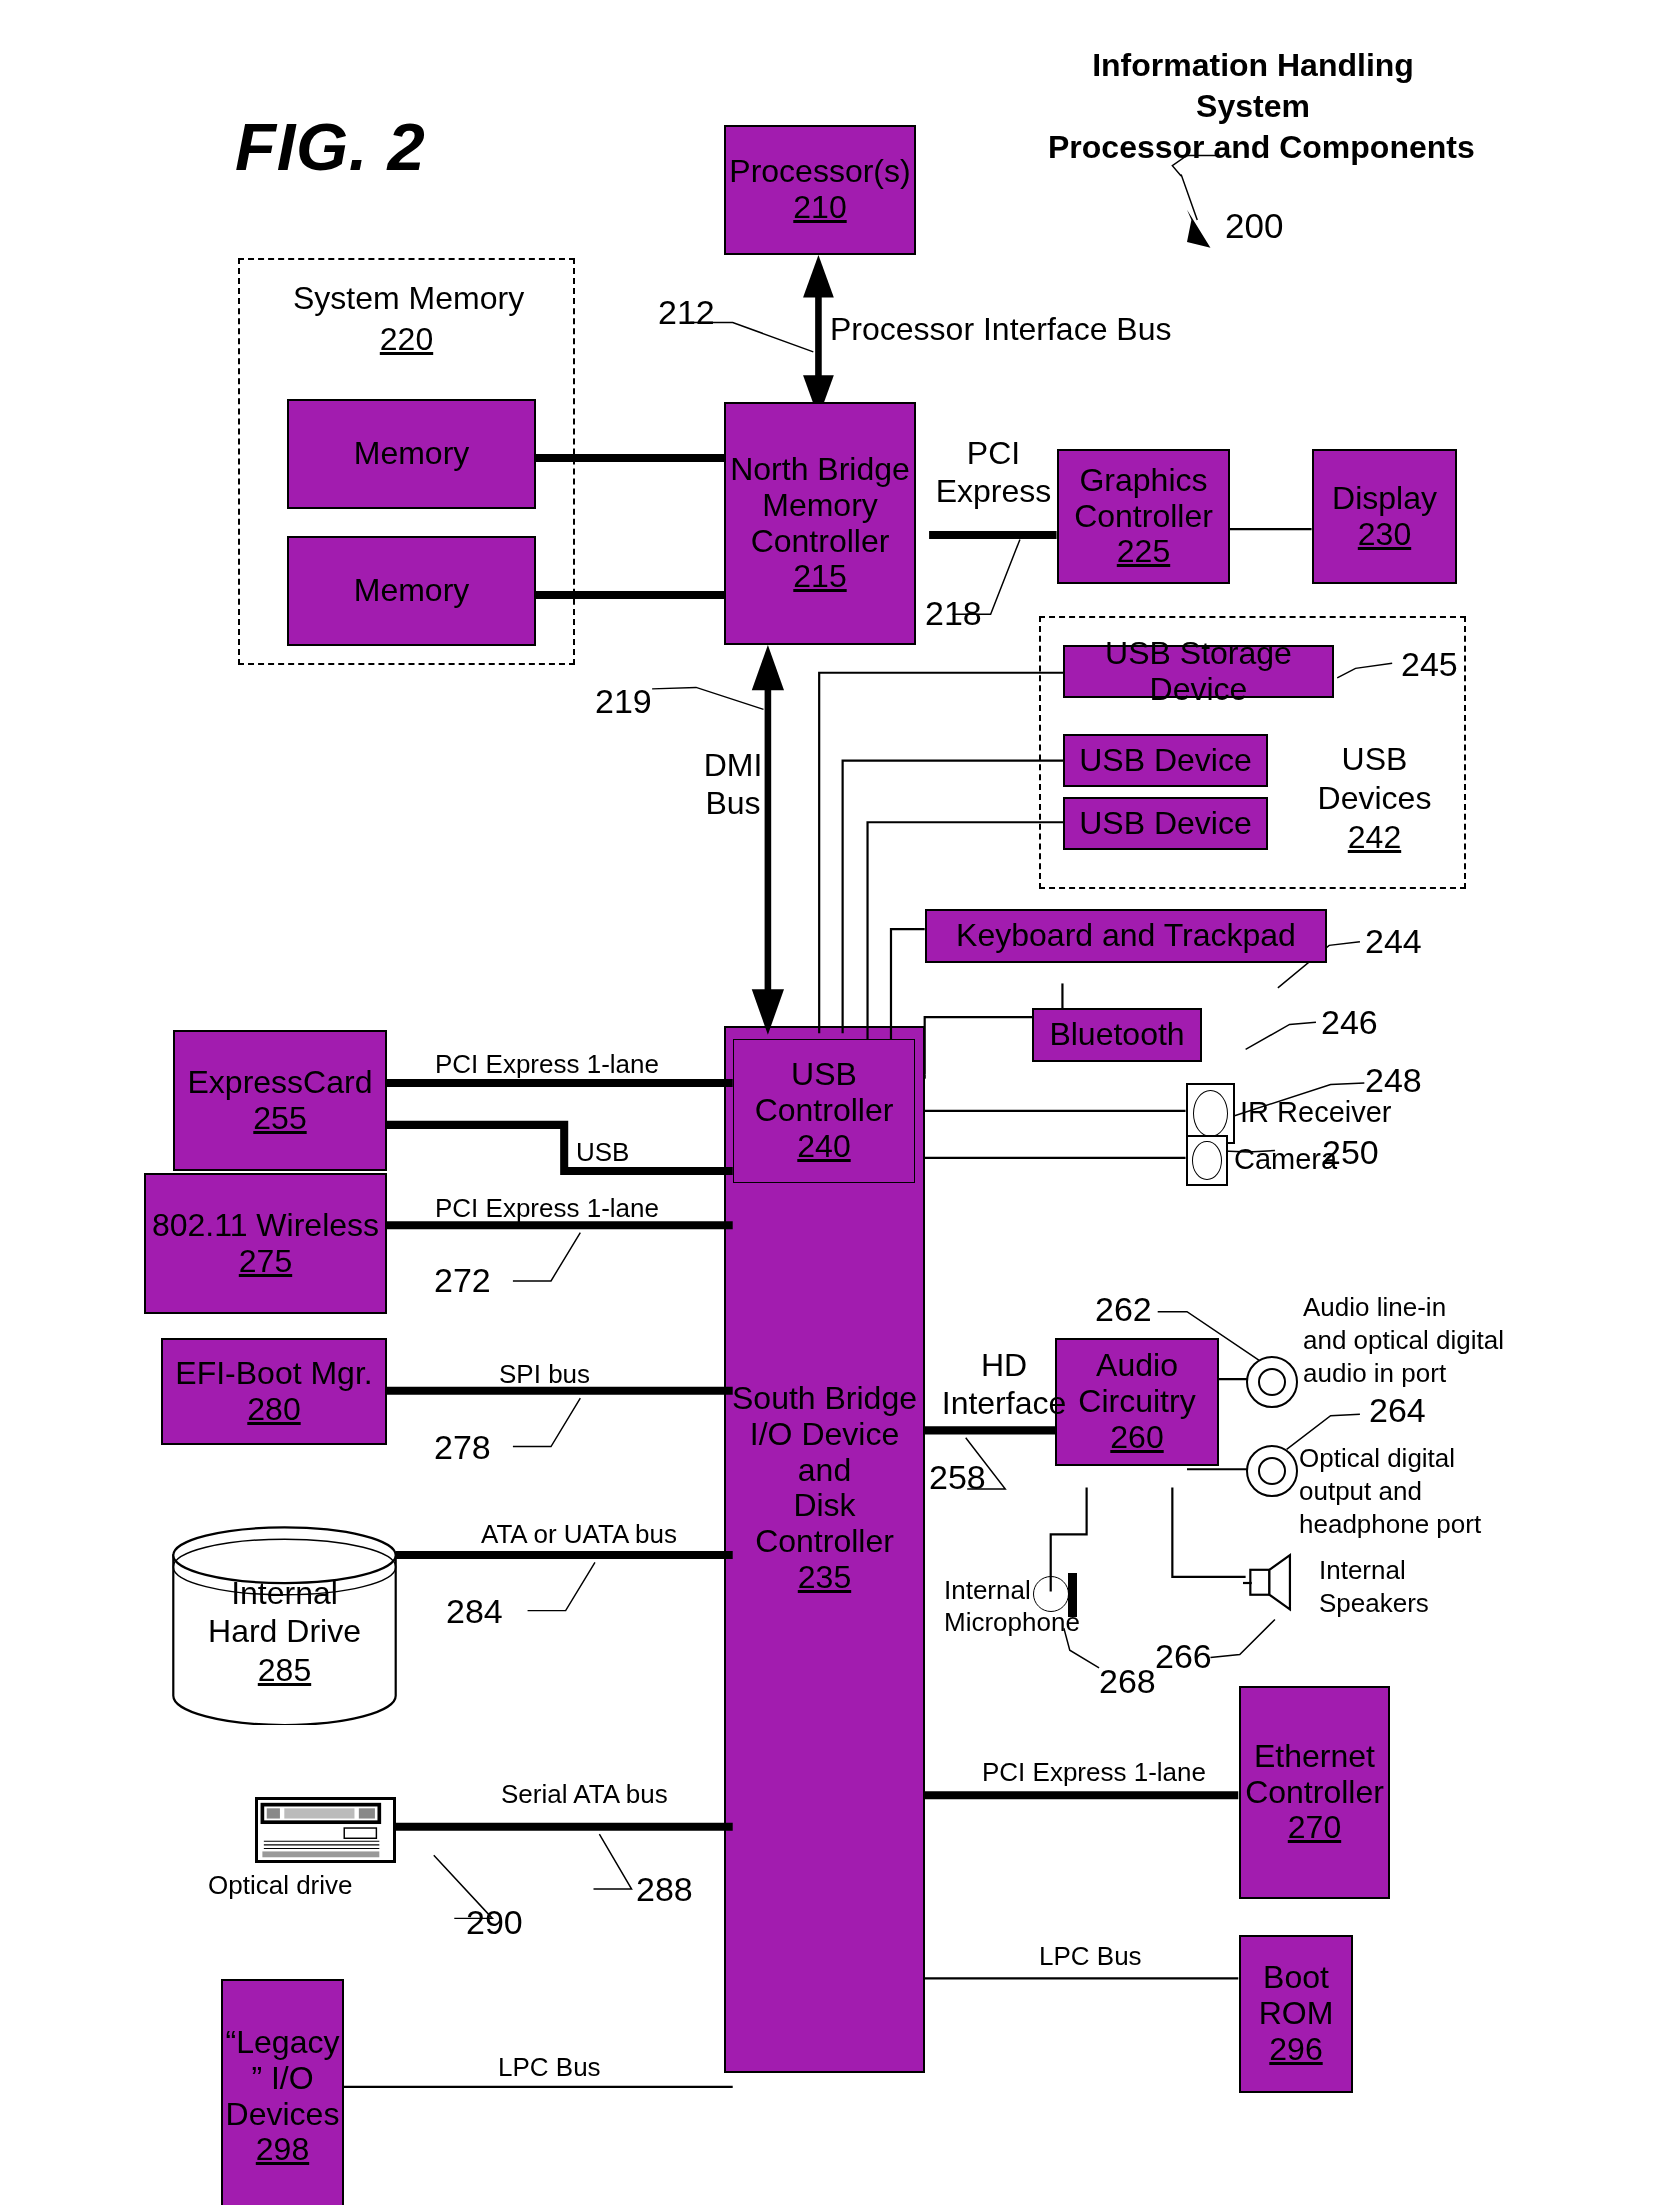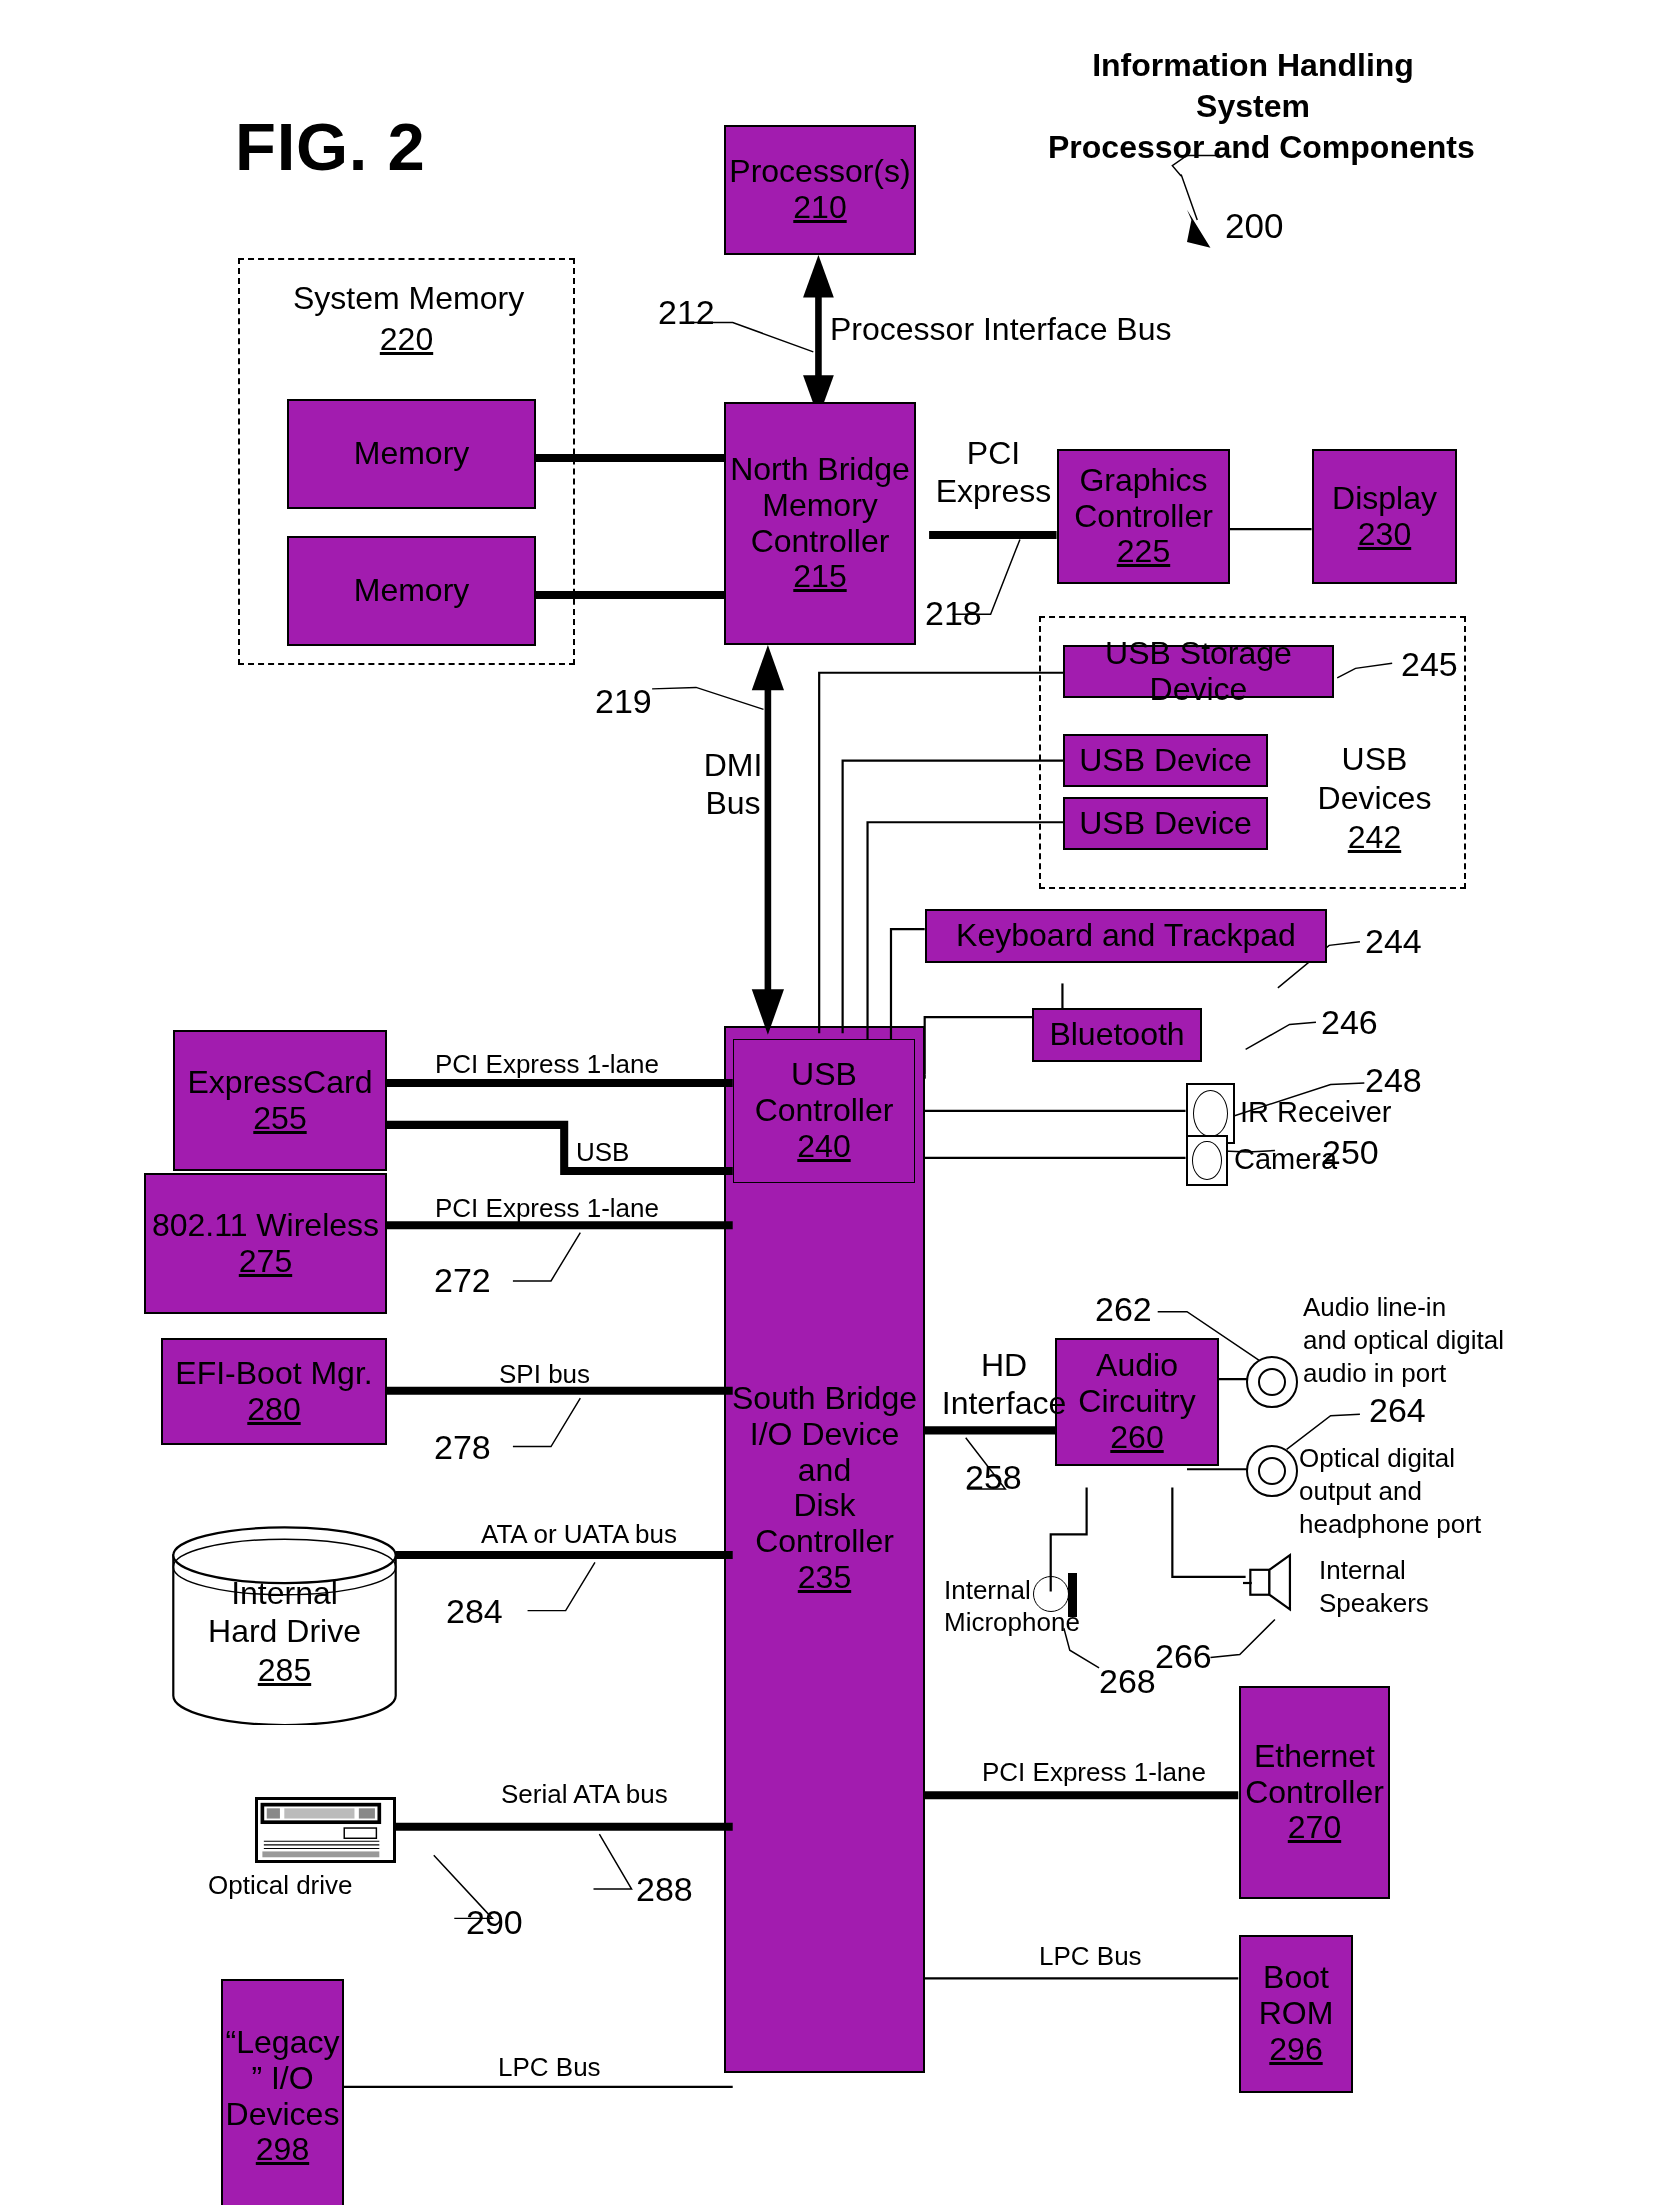--- a/index.html
+++ b/index.html
@@ -31,21 +31,21 @@
     background:transparent;
     box-sizing:border-box;
     z-index:2;
   }
   .lbl{position:absolute;z-index:6;white-space:nowrap;}
   .ref{ text-decoration:underline; text-underline-offset:2.2px; text-decoration-thickness:2.9px;}
   .num{position:absolute;z-index:7;white-space:nowrap;font-size:34px;}
   svg.overlay{position:absolute;left:0;top:0;width:1664px;height:2205px;z-index:4;pointer-events:none;}
 
   
-  .t-fig{font-size:67px;font-weight:bold;letter-spacing:0.7px;}
+  .t-fig{font-size:67px;font-style:italic;font-weight:bold;letter-spacing:0.7px;}
   .t-title{font-size:32px;font-weight:bold;text-align:center;line-height:1.28;}
   .t-big{font-size:32px;}
   .t-mid{font-size:29px;}
   .t-sm{font-size:26px;}
 
   
   .jack{
     position:absolute;border:2.9px solid #000;border-radius:50%;
     background:#fff;z-index:6;display:flex;align-items:center;justify-content:center;
   }
@@ -330,21 +330,21 @@
     <div class="t-big">” I/O</div>
     <div class="t-big">Devices</div>
     <div class="t-big ref">298</div>
   </div>
   <div class="lbl t-sm" style="left:498px;top:2052px;">LPC Bus</div>
 
   <div class="lbl t-big" style="left:932px;top:1346px;width:144px;text-align:center;line-height:1.2;">
     <div>HD</div>
     <div>Interface</div>
   </div>
-  <div class="num" style="left:929px;top:1458px;margin-left:36px;">258</div>
+  <div class="num" style="left:929px;top:1458px;">258</div>
 
   <div class="box" style="left:1055px;top:1338px;width:164px;height:128px;">
     <div class="t-big">Audio</div>
     <div class="t-big">Circuitry</div>
     <div class="t-big ref">260</div>
   </div>
 
   <div class="jack" style="left:1246px;top:1356px;width:48px;height:48px;"></div>
   <div class="num" style="left:1095px;top:1290px;">262</div>
   <div class="lbl t-sm" style="left:1303px;top:1291px;width:242px;line-height:1.26;">

